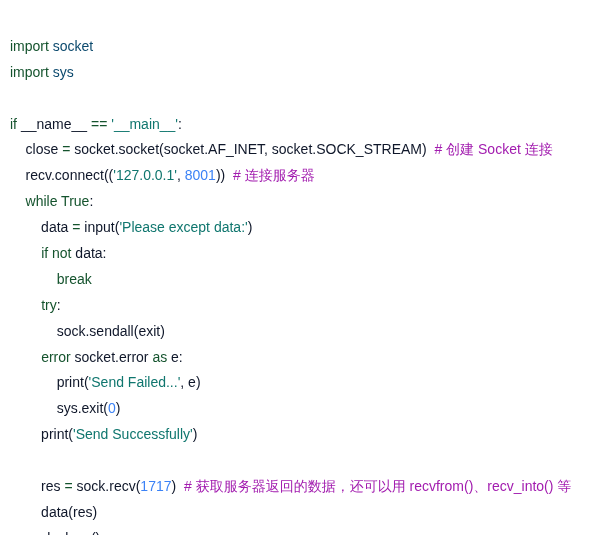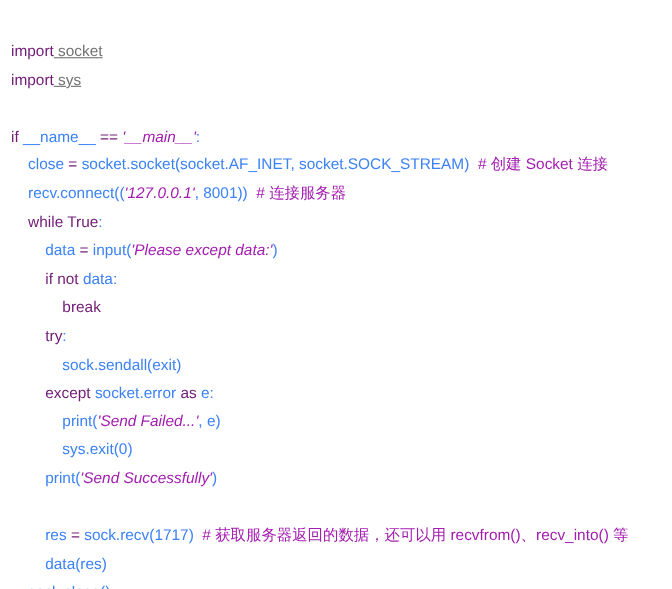--- a/index.html
+++ b/index.html
@@ -10,44 +10,44 @@
     line-height: 1.85;
     color: #333;
     background: #fff;
     width: 611px;
     box-sizing: border-box;
     position: relative;
   }
   .code {
     white-space: pre;
   }
-  .kw { color: #701a75; }
-  .name { color: #737373; text-decoration: underline; }
-  .str { color: #a21caf; font-style: italic; }
+  .kw { color: #14532d; }
+  .name { color: #0c4a6e; }
+  .str { color: #0f766e; }
   .num { color: #3b82f6; }
   .comment { color: #a21caf; }
-  .red { color: #3b82f6; }
+  .red { color: #0f172a; }
 </style>
 </head>
 <body>
 
 <div class="code">
 <span><span class="kw">import</span><span class="name"> socket</span></span>
 <span><span class="kw">import</span><span class="name"> sys</span></span>
 <span> </span>
 <span><span class="kw">if</span><span class="red"> __name__ </span><span class="kw">==</span><span class="str"> '__main__'</span><span class="red">:</span></span>
 <span><span class="red">    close </span><span class="kw">=</span><span class="red"> socket.socket(socket.AF_INET, socket.SOCK_STREAM)  </span><span class="comment"># 创建 Socket 连接</span></span>
 <span><span class="red">    recv.connect((</span><span class="str">'127.0.0.1'</span><span class="red">, </span><span class="num">8001</span><span class="red">))  </span><span class="comment"># 连接服务器</span></span>
 <span><span>    </span><span class="kw">while</span><span> </span><span class="kw">True</span><span class="red">:</span></span>
 <span><span class="red">        data </span><span class="kw">=</span><span class="red"> input(</span><span class="str">'Please except data:'</span><span class="red">)</span></span>
 <span><span>        </span><span class="kw">if</span><span> </span><span class="kw">not</span><span class="red"> data:</span></span>
 <span><span>            </span><span class="kw">break</span></span>
 <span><span>        </span><span class="kw">try</span><span class="red">:</span></span>
 <span><span class="red">            sock.sendall(exit)</span></span>
-<span><span>        </span><span class="kw">except</span><span class="red"> socket.error </span><span class="kw">as</span><span class="red"> e:</span></span>
+<span><span>        </span><span class="kw">error</span><span class="red"> socket.error </span><span class="kw">as</span><span class="red"> e:</span></span>
 <span><span class="red">            print(</span><span class="str">'Send Failed...'</span><span class="red">, e)</span></span>
 <span><span class="red">            sys.exit(</span><span class="num">0</span><span class="red">)</span></span>
 <span><span class="red">        print(</span><span class="str">'Send Successfully'</span><span class="red">)</span></span>
 <span> </span>
 <span><span class="red">        res </span><span class="kw">=</span><span class="red"> sock.recv(</span><span class="num">1717</span><span class="red">)  </span><span class="comment"># 获取服务器返回的数据，还可以用 recvfrom()、recv_into() 等</span></span>
 <span><span class="red">        data(res)</span></span>
 <span><span class="red">    sock.close()</span></span>
 </div>
 
 </body></html>

